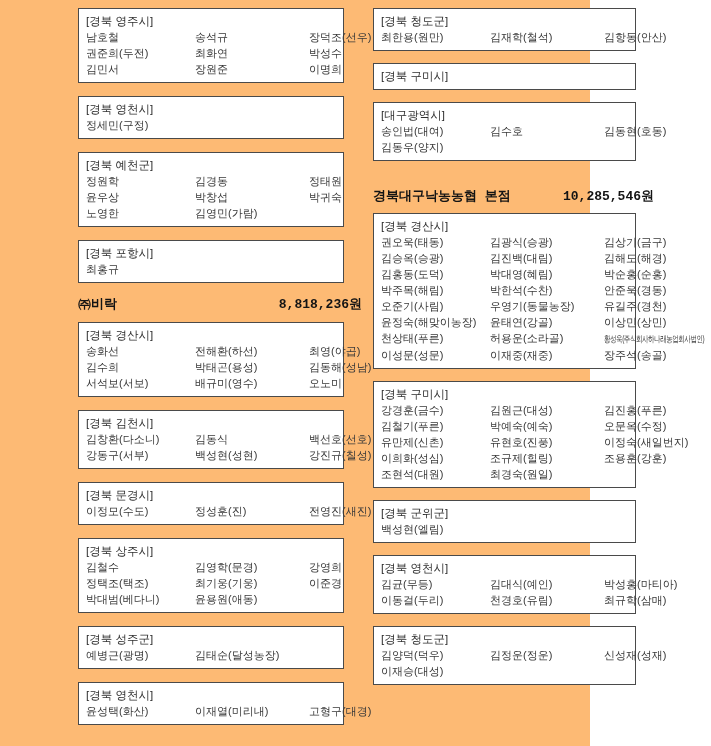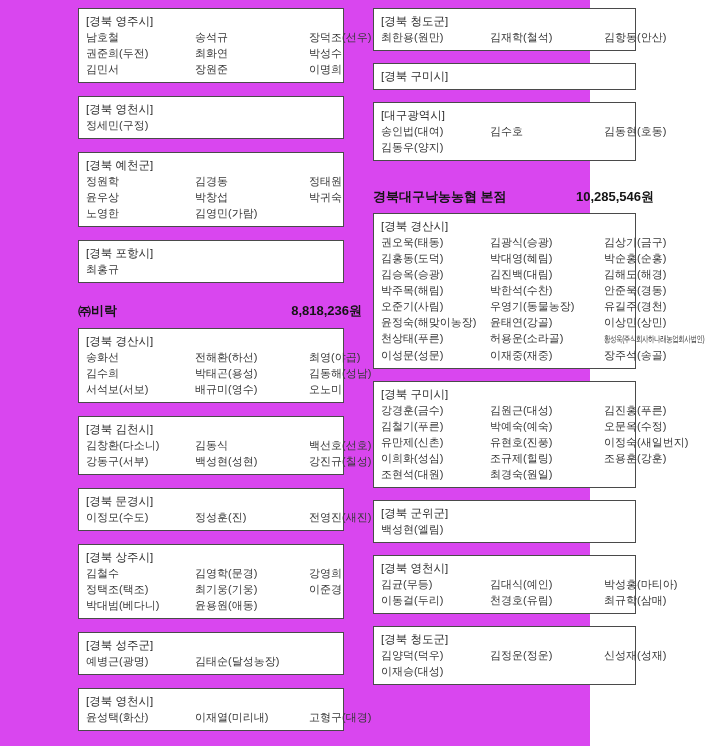--- a/index.html
+++ b/index.html
@@ -9,21 +9,21 @@
     width: 711px;
     height: 746px;
     overflow: hidden;
     font-family: "Liberation Sans", "DejaVu Sans", sans-serif;
     color: #383838;
   }
   .page {
     position: relative;
     width: 590px;
     height: 746px;
-    background: #d946ef;
+    background: #fdba74;
   }
   .col {
     position: absolute;
     top: 8px;
     display: flex;
     flex-direction: column;
   }
   .col-left  { left: 78px;  width: 266px; gap: 13px; }
   .col-right { left: 373px; width: 263px; gap: 12px; }
 
@@ -63,22 +63,23 @@
   .money-row {
     display: flex;
     justify-content: space-between;
     align-items: baseline;
     font-weight: bold;
     font-size: 13px;
     line-height: 16px;
     color: #141414;
     width: calc(100% + 18px);
     margin-bottom: -4px;
-  }
-  .col-left  .money-row { margin-top: 7px; }
+    font-family: Liberation Mono, monospace;
+  }
+  .col-left  .money-row { margin-top: 1px; }
   .col-right .money-row { margin-top: 16px; }
   .money-name   { white-space: nowrap; }
   .money-amount { white-space: nowrap; }
 </style>
 </head>
 <body>
 
 <div class="page">
   <div class="col col-left">
       <div class="region-box">
@@ -232,28 +233,28 @@
         <span class="money-amount">10,285,546원</span>
       </div>
       <div class="region-box">
         <div class="region-title">[경북 경산시]</div>
         <div class="name-row">
           <span class="name-cell">권오욱(태동)</span>
           <span class="name-cell">김광식(승광)</span>
           <span class="name-cell">김상기(금구)</span>
         </div>
         <div class="name-row">
+          <span class="name-cell">김승옥(승광)</span>
+          <span class="name-cell">김진백(대림)</span>
+          <span class="name-cell">김해도(해경)</span>
+        </div>
+        <div class="name-row">
           <span class="name-cell">김홍동(도덕)</span>
           <span class="name-cell">박대영(혜림)</span>
           <span class="name-cell">박순홍(순홍)</span>
-        </div>
-        <div class="name-row">
-          <span class="name-cell">김승옥(승광)</span>
-          <span class="name-cell">김진백(대림)</span>
-          <span class="name-cell">김해도(해경)</span>
         </div>
         <div class="name-row">
           <span class="name-cell">박주목(해림)</span>
           <span class="name-cell">박한석(수찬)</span>
           <span class="name-cell">안준욱(경동)</span>
         </div>
         <div class="name-row">
           <span class="name-cell">오준기(사림)</span>
           <span class="name-cell">우영기(동물농장)</span>
           <span class="name-cell">유길주(경천)</span>

